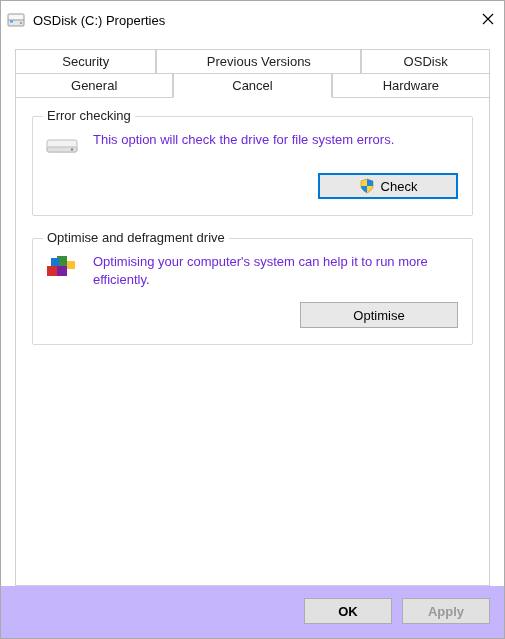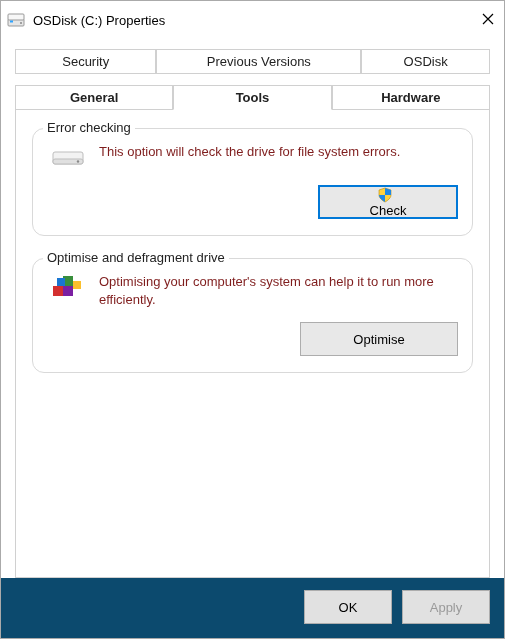--- a/index.html
+++ b/index.html
@@ -12,34 +12,34 @@
 .content { flex: 1; padding: 10px 14px 0 14px; display: flex; flex-direction: column; }
 .tabs { display: flex; flex-direction: column; }
 .tabrow { display: flex; }
 .tab { border: 1px solid #d0d0d0; background: #fff; text-align: center; padding: 4px 0; color: #222; cursor: default; position: relative; }
 .tabrow1 .tab { flex: 1; margin-bottom: -1px; }
 .tabrow1 .tab:nth-child(1){ flex: 1.1; }
 .tabrow1 .tab:nth-child(2){ flex: 1.6; }
 .tabrow1 .tab:nth-child(3){ flex: 1; }
 .tabrow2 .tab { flex: 1; }
 .tabrow2 .tab.active { border-bottom: 1px solid #fff; z-index: 2; background:#fff; }
-.tabrow2 { margin-top: 12px; font-weight: bold; }
+.tabrow2 { margin-top: 0; }
 .panel { border: 1px solid #d0d0d0; border-top: none; flex: 1; padding: 18px 16px; background:#fff; position:relative; z-index:1; }
-.group { border: 1px solid #d9d9d9; border-radius: 12px; padding: 14px 14px 16px 18px; margin-bottom: 22px; position: relative; }
+.group { border: 1px solid #d9d9d9; border-radius: 2px; padding: 14px 14px 16px 12px; margin-bottom: 22px; position: relative; }
 .group-label { position: absolute; top: -9px; left: 10px; background: #fff; padding: 0 4px; color: #222; }
 .grow { display: flex; align-items: flex-start; gap: 14px; }
 .gicon { width: 34px; height: 28px; flex-shrink: 0; display:flex; align-items:center; justify-content:center; }
-.gtext { color: #7f1d1d; line-height: 1.35; flex:1; }
+.gtext { color: #6d28d9; line-height: 1.35; flex:1; }
 .btnrow { display: flex; justify-content: flex-end; margin-top: 14px; }
-.btn { min-width: 88px; height: 34px; border: 1px solid #adadad; background: #e8e8e8; text-align: center; padding: 0 18px; display: inline-flex; align-items: center; justify-content: center; cursor: default; color:#000;flex-direction:column; }
+.btn { min-width: 88px; height: 26px; border: 1px solid #adadad; background: #e8e8e8; text-align: center; padding: 0 18px; display: inline-flex; align-items: center; justify-content: center; cursor: default; color:#000; }
 .btn.primary { border: 2px solid #0078d7; background: #e8e8e8; min-width: 140px; }
 .btn.wide { min-width: 158px; }
 .btn.disabled { color: #9a9a9a; }
 .shield { width: 16px; height: 16px; margin-right: 6px; }
-.footer { border-top: 0; padding: 12px 14px 14px 0; display: flex; justify-content: flex-end; gap: 10px; background:#0c4a6e; }
+.footer { border-top: 0; padding: 12px 14px 14px 0; display: flex; justify-content: flex-end; gap: 10px; background:#c4b5fd;font-weight:bold; }
 .footer .btn { min-width: 88px; background:#e1e1e1; }
 </style>
 </head>
 <body>
 
 <div class="titlebar">
   <span class="icon">
     <svg viewBox="0 0 18 18">
         <rect x="1" y="8" width="16" height="7" rx="1" fill="#e6e6e6" stroke="#999"></rect>
         <rect x="1" y="3" width="16" height="6" rx="1" fill="#f7f7f7" stroke="#999"></rect>
@@ -57,21 +57,21 @@
 
 <div class="content">
   <div class="tabs">
     <div class="tabrow tabrow1">
       <div class="tab">Security</div>
       <div class="tab">Previous Versions</div>
       <div class="tab">OSDisk</div>
     </div>
     <div class="tabrow tabrow2">
       <div class="tab">General</div>
-      <div class="tab active">Tools</div>
+      <div class="tab active">Cancel</div>
       <div class="tab">Hardware</div>
     </div>
   </div>
 
   <div class="panel">
 
     <div class="group">
       <div class="group-label">Error checking</div>
       <div class="grow">
         <div class="gicon">

